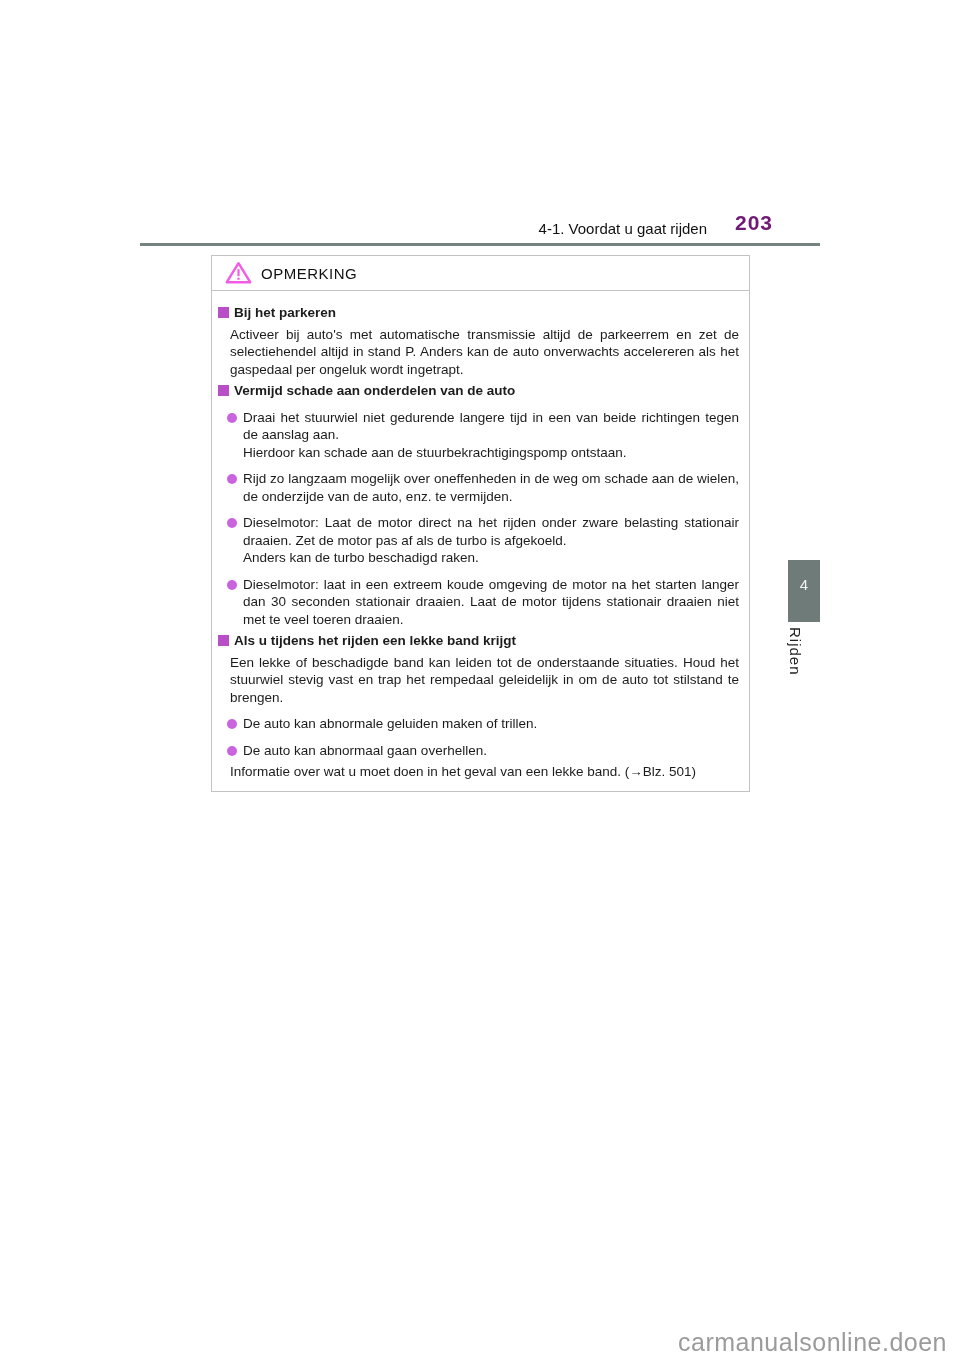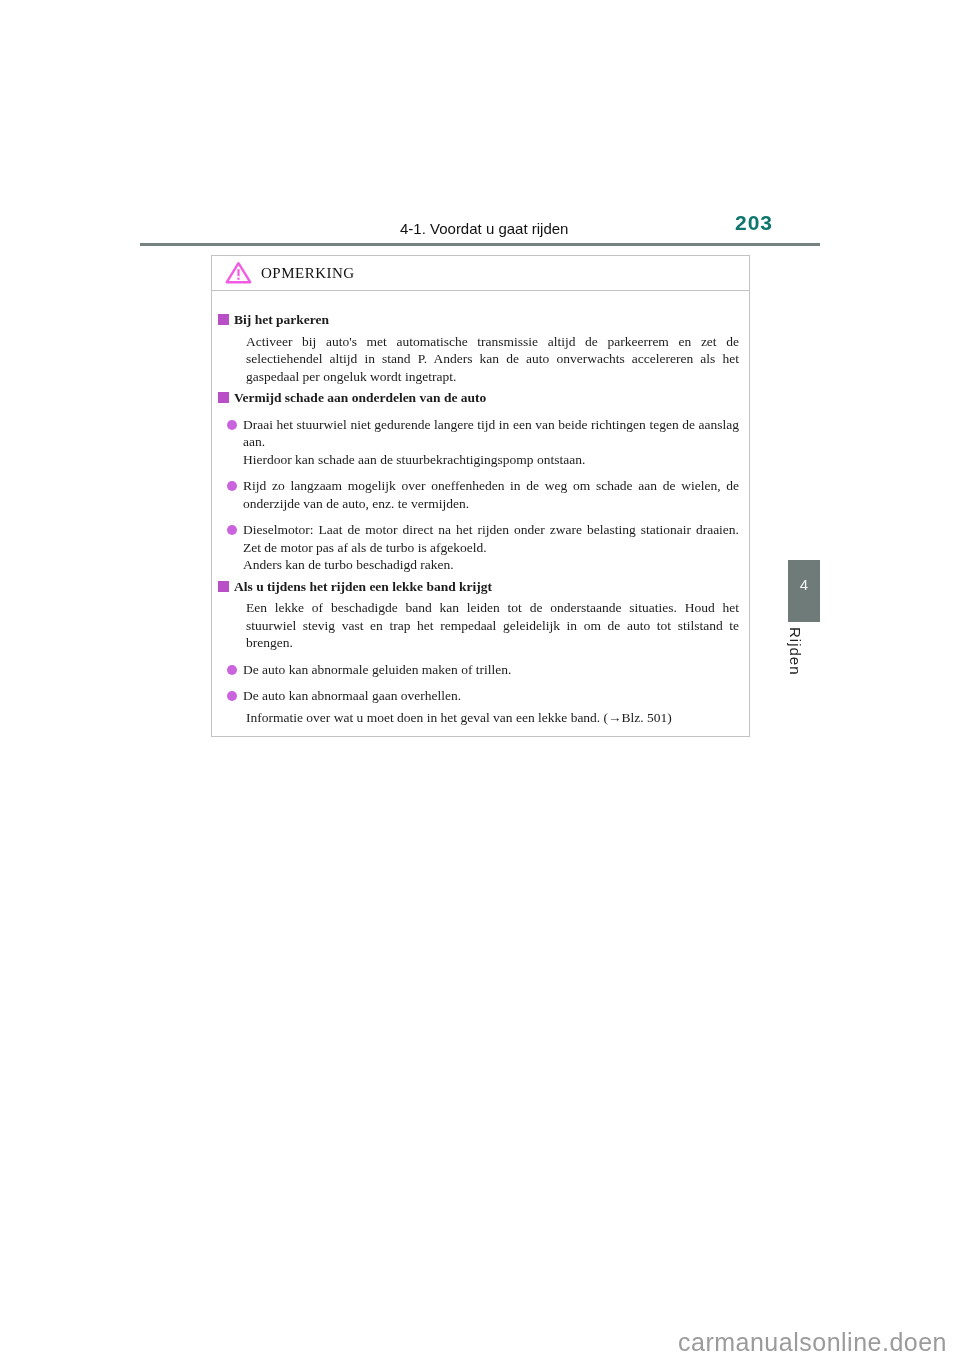--- a/index.html
+++ b/index.html
@@ -7,54 +7,54 @@
     position:relative;
     width:960px;height:1358px;
     background:#ffffff;
     font-family:"Liberation Sans","DejaVu Sans",sans-serif;
     color:#1a1a1a;
     overflow:hidden;
   }
   
   .running-head-title{
     position:absolute;top:220px;left:400px;width:307px;
-    font-size:15px;color:#111;white-space:nowrap;
+    text-align:right;font-size:15px;color:#111;white-space:nowrap;
   }
   .running-head-page{
     position:absolute;top:211px;left:735px;
-    font-size:21px;font-weight:bold;letter-spacing:1px;color:#0f766e;
+    font-size:21px;font-weight:bold;letter-spacing:1px;color:#701a75;
   }
   .running-head-rule{
     position:absolute;top:243px;left:140px;width:680px;height:3px;
     background:#75827f;
   }
   
   .note-box{
     position:absolute;top:255px;left:211px;width:537px;
-    border:1px solid #c3c3c3;background:#fff;font-family:Liberation Serif, serif;
+    border:1px solid #c3c3c3;background:#fff;
   }
   .note-header{
     height:34px;border-bottom:1px solid #c3c3c3;
     display:flex;align-items:center;padding-left:13px;gap:9px;
   }
   .note-header .warn-icon{display:flex;align-items:center;}
   .note-title{font-size:15px;color:#111;letter-spacing:0.5px;}
   .note-body{
     padding:8px 10px 10px 6px;
     font-size:13.5px;line-height:17.5px;color:#1c1c1c;
   }
   .note-item{margin-top:4px;}
-  .note-item:first-child{margin-top:12px;}
+  .note-item:first-child{margin-top:5px;}
   .heading-row{display:flex;font-weight:bold;}
   .sq-bullet{
     flex:0 0 auto;width:11px;height:11px;margin:3px 5px 0 0;
     background:#b84fc6;
   }
   .para{
-    margin-left:28px;text-align:justify;white-space:pre-line;
+    margin-left:12px;text-align:justify;white-space:pre-line;
   }
   .bullet-row{display:flex;margin-left:9px;margin-top:9px;}
   .rd-bullet{
     flex:0 0 auto;width:10px;height:10px;border-radius:50%;
     margin:4px 6px 0 0;background:#c964de;
   }
   .bullet-text{flex:1 1 auto;text-align:justify;white-space:pre-line;}
   
   .chapter-tab{
     position:absolute;top:560px;left:788px;width:32px;height:62px;
@@ -119,20 +119,24 @@
         <span class="rd-bullet"></span>
         <span class="bullet-text">Rijd zo langzaam mogelijk over oneffenheden in de weg om schade aan de wielen, de onderzijde van de auto, enz. te vermijden.</span>
       </div>
 
       <div class="note-item bullet-row">
         <span class="rd-bullet"></span>
         <span class="bullet-text">Dieselmotor: Laat de motor direct na het rijden onder zware belasting stationair draaien. Zet de motor pas af als de turbo is afgekoeld.
 Anders kan de turbo beschadigd raken.</span>
       </div>
 
+      <div class="note-item bullet-row">
+        <span class="rd-bullet"></span>
+        <span class="bullet-text">Dieselmotor: laat in een extreem koude omgeving de motor na het starten langer dan 30 seconden stationair draaien. Laat de motor tijdens stationair draaien niet met te veel toeren draaien.</span>
+      </div>
 
       <div class="note-item heading-row">
         <span class="sq-bullet"></span>
         <span>Als u tijdens het rijden een lekke band krijgt</span>
       </div>
 
       <div class="note-item para">Een lekke of beschadigde band kan leiden tot de onderstaande situaties. Houd het stuurwiel stevig vast en trap het rempedaal geleidelijk in om de auto tot stilstand te brengen.</div>
 
 
       <div class="note-item bullet-row">

